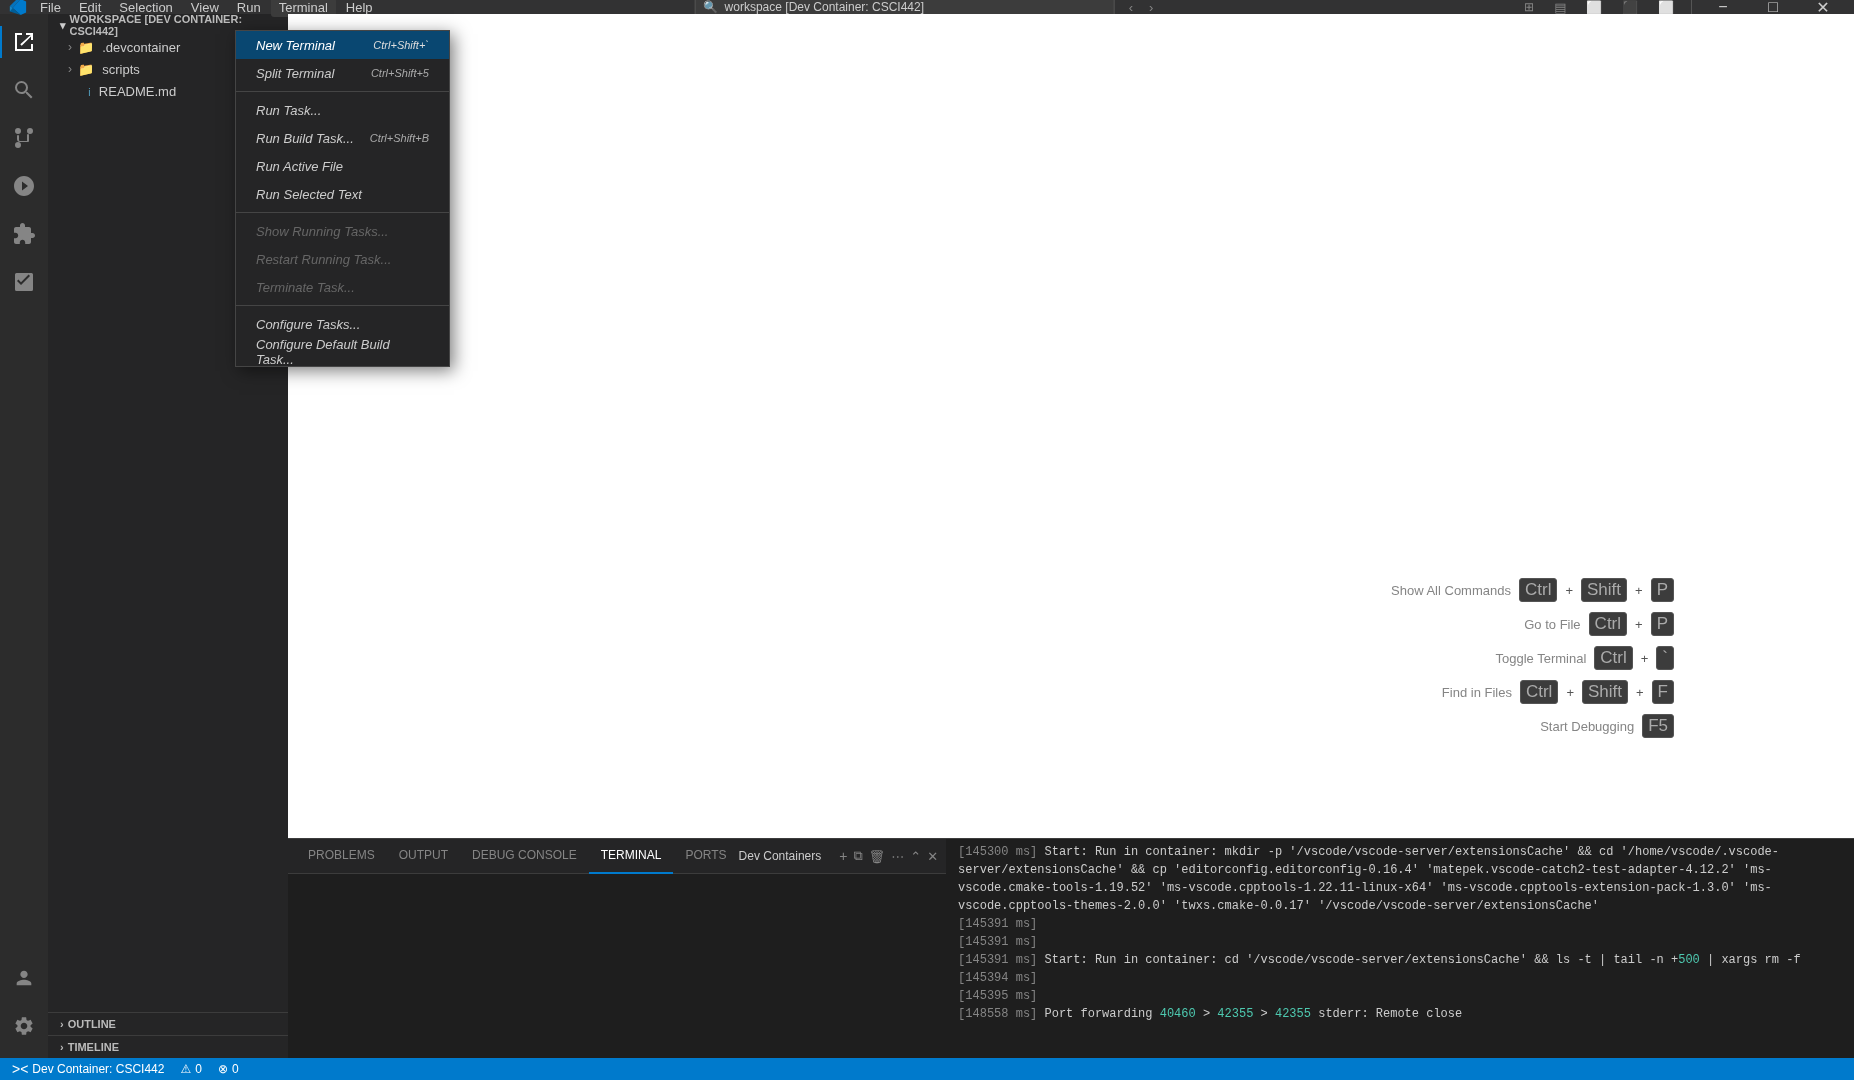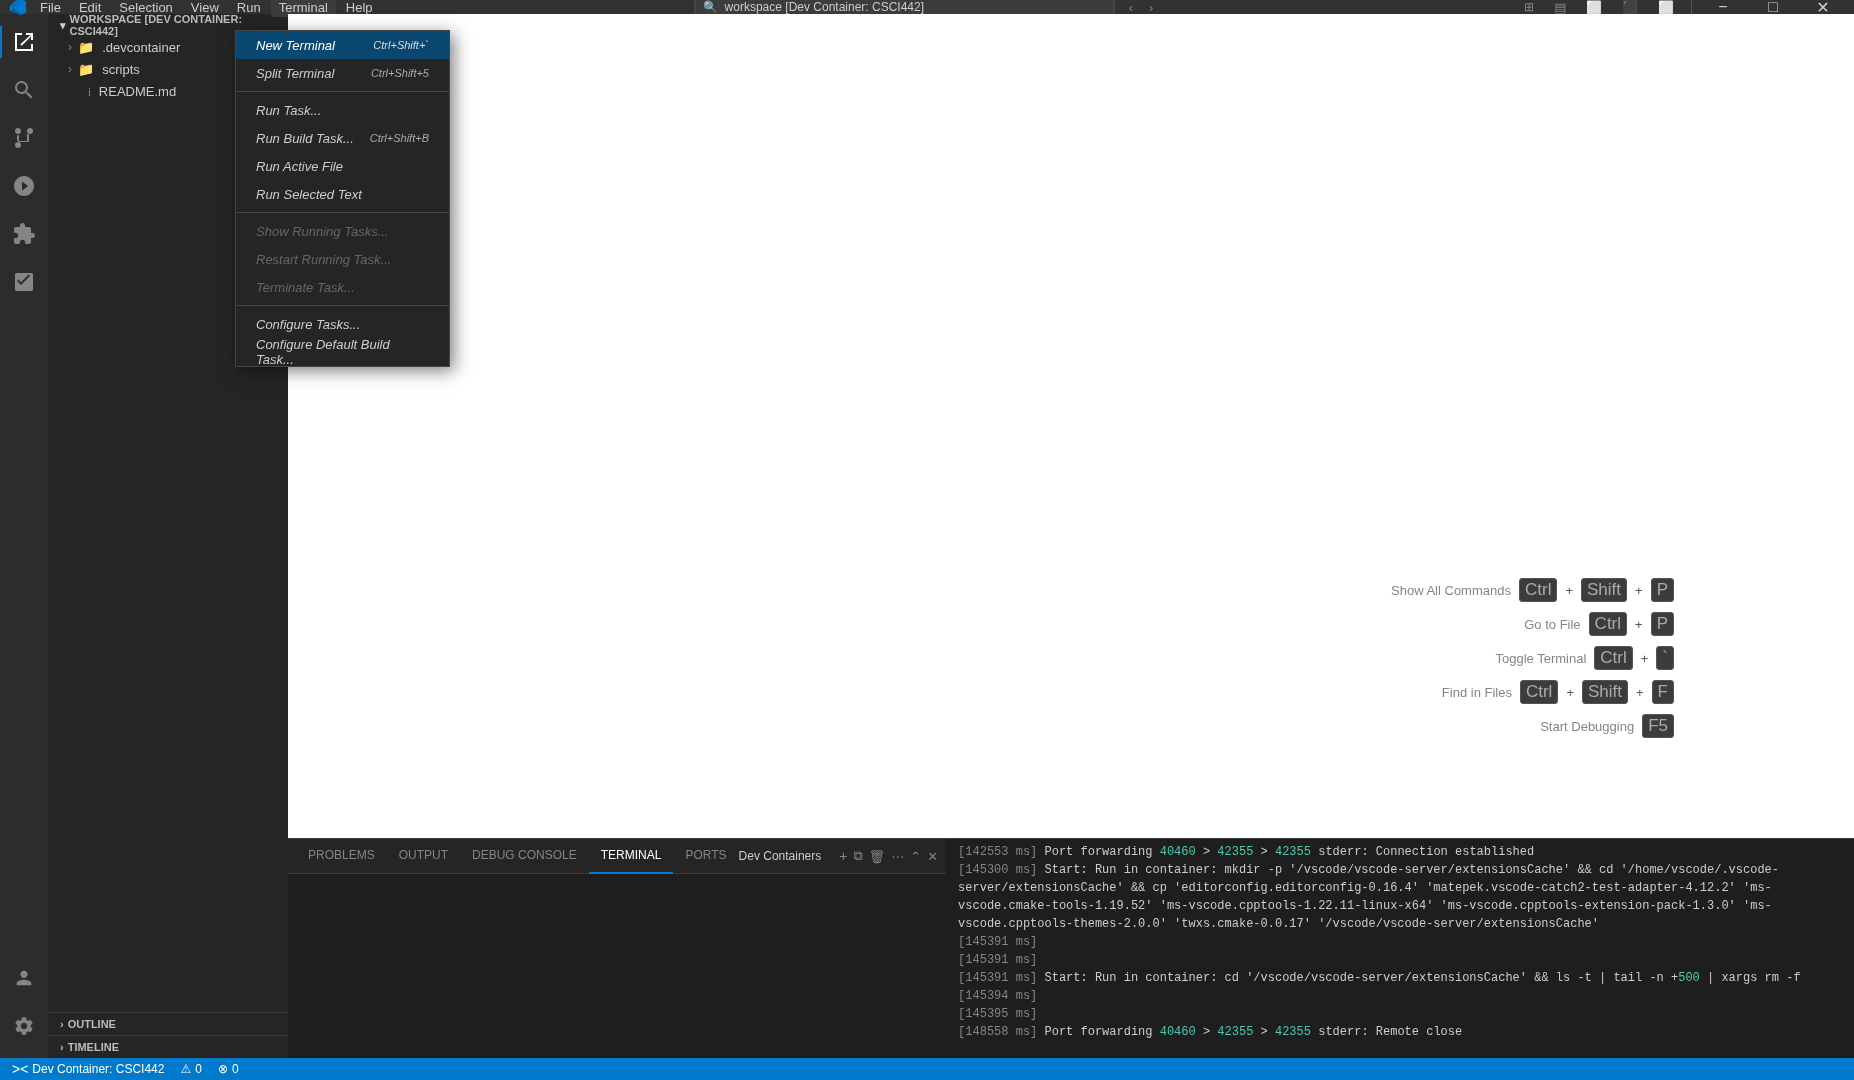--- a/index.html
+++ b/index.html
@@ -546,30 +546,20 @@
           <span style="color:#858585;cursor:pointer;">⧉</span>
           <span style="color:#858585;cursor:pointer;">🗑</span>
           <span style="color:#858585;cursor:pointer;">⋯</span>
           <span style="color:#858585;cursor:pointer;">⌃</span>
           <span style="color:#858585;cursor:pointer;">✕</span>
         </div>
       </div>
 
       <div class="terminal-content">
         <div>
-          <span class="t-gray">[142553 ms]</span>
-          <span class="t-white"> Port forwarding </span>
-          <span class="t-cyan">40460</span>
-          <span class="t-white"> &gt; </span>
-          <span class="t-cyan">42355</span>
-          <span class="t-white"> &gt; </span>
-          <span class="t-cyan">42355</span>
-          <span class="t-white"> stderr: Connection established</span>
-        </div>
-        <div>
           <span class="t-gray">[145300 ms]</span>
           <span class="t-white"> Start: Run in container: mkdir -p '/vscode/vscode-server/extensionsCache' &amp;&amp; cd '/home/vscode/.vscode-server/extensionsCache' &amp;&amp; cp 'editorconfig.editorconfig-0.16.4' 'matepek.vscode-catch2-test-adapter-4.12.2' 'ms-vscode.cmake-tools-1.19.52' 'ms-vscode.cpptools-1.22.11-linux-x64' 'ms-vscode.cpptools-extension-pack-1.3.0' 'ms-vscode.cpptools-themes-2.0.0' 'twxs.cmake-0.0.17' '/vscode/vscode-server/extensionsCache'</span>
         </div>
         <div>
           <span class="t-gray">[145391 ms]</span>
         </div>
         <div>
           <span class="t-gray">[145391 ms]</span>
         </div>
         <div>

